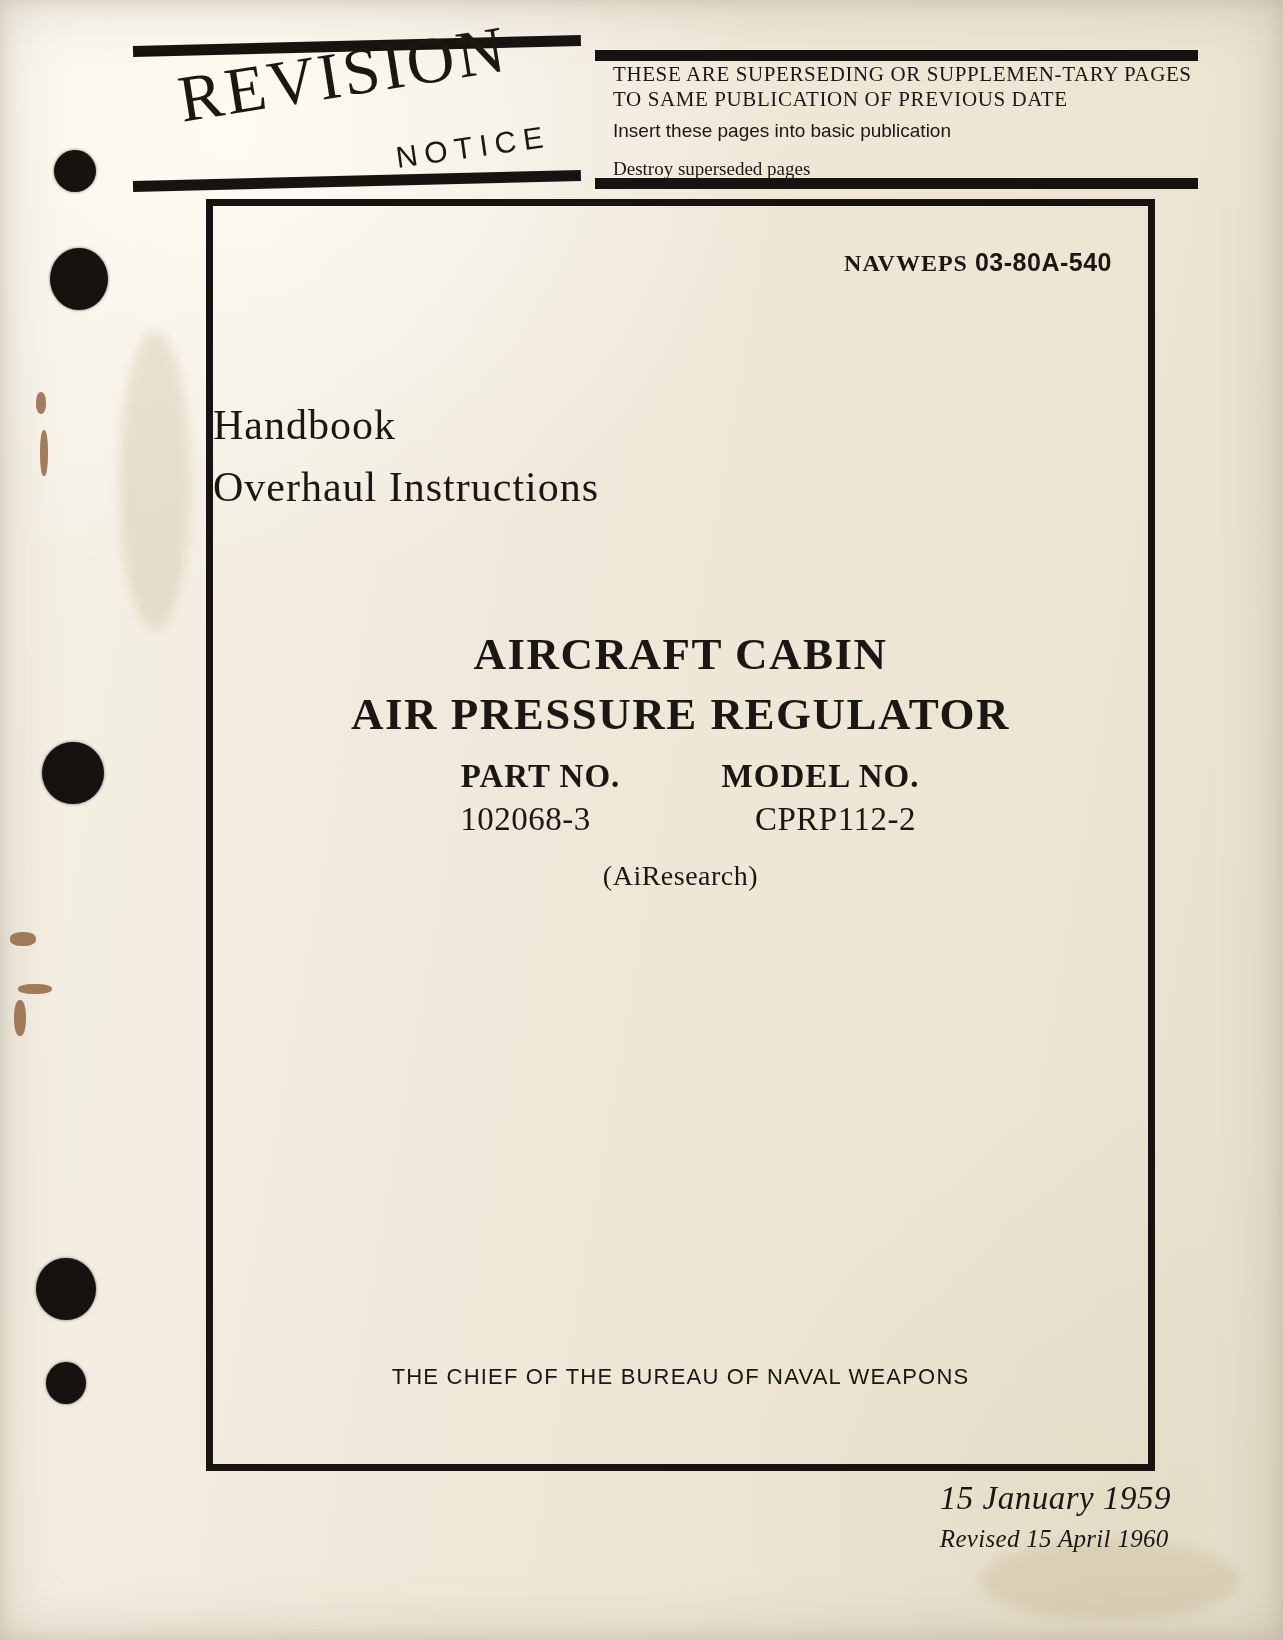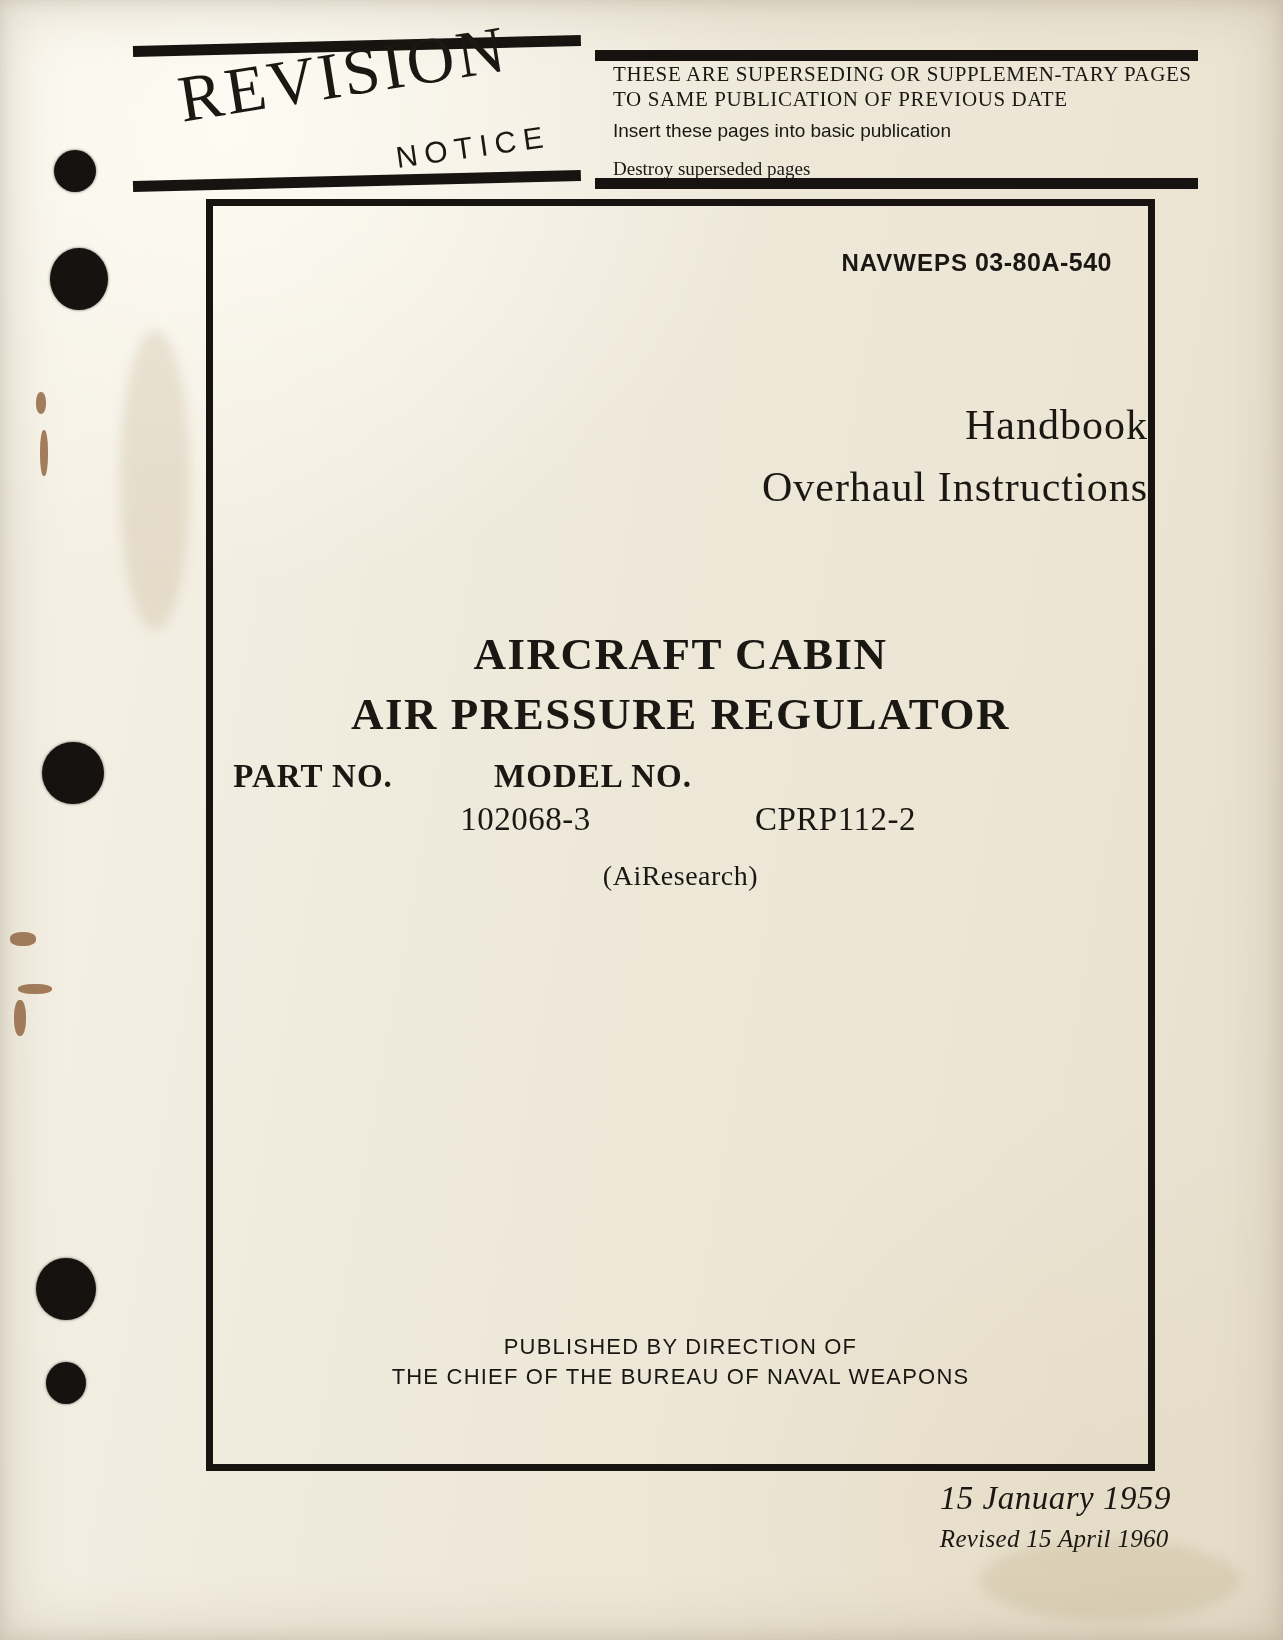--- a/index.html
+++ b/index.html
@@ -125,37 +125,37 @@
   }
   .navweps {
     position: absolute;
     right: 36px;
     top: 42px;
     font-size: 26px;
     letter-spacing: 0.5px;
     white-space: nowrap;
   }
   .navweps b {
-    font-family: Liberation Sans, sans-serif;
+    font-family: Liberation Serif, serif;
     font-weight: bold;
     font-size: 24px;
     letter-spacing: 1px;
   }
   .navweps span.num {
     font-family: "Liberation Sans", sans-serif;
     font-weight: bold;
     font-size: 25px;
     letter-spacing: 0.5px;
   }
 
   .title-block {
     position: absolute;
-    left: 0; right: 0;
+    left: 0; right: 8px;
     top: 188px;
-    text-align: right;
+    text-align: left;
   }
   .handbook {
     font-size: 42px;
     letter-spacing: 1px;
     line-height: 62px;
   }
   .overhaul {
     font-size: 42px;
     letter-spacing: 1px;
     line-height: 62px;
@@ -173,20 +173,21 @@
     letter-spacing: 1.5px;
     line-height: 60px;
     font-family: Liberation Serif, serif;
   }
   .pn-head {
     margin-top: 14px;
     font-size: 33px;
     font-weight: bold;
     letter-spacing: 1px;
     display: flex;
+    justify-content: center;
     gap: 80px;
   }
   .pn-vals {
     margin-top: 6px;
     font-size: 33px;
     letter-spacing: 0.5px;
     display: flex;
     justify-content: center;
     gap: 110px;
   }
@@ -278,21 +279,20 @@
       </div>
       <div class="pn-vals">
         <span>102068-3</span>
         <span>CPRP112-2</span>
       </div>
 
       <div class="vendor">(AiResearch)</div>
     </div>
 
     <div class="published">
-      <div>PUBLISHED BY DIRECTION OF</div>
       <div>THE CHIEF OF THE BUREAU OF NAVAL WEAPONS</div>
     </div>
   </div>
 
   <div class="date-block">
     <div class="date-main">15 January 1959</div>
     <div class="date-rev">Revised 15 April 1960</div>
   </div>
 
   <div class="edge-shade"></div>

